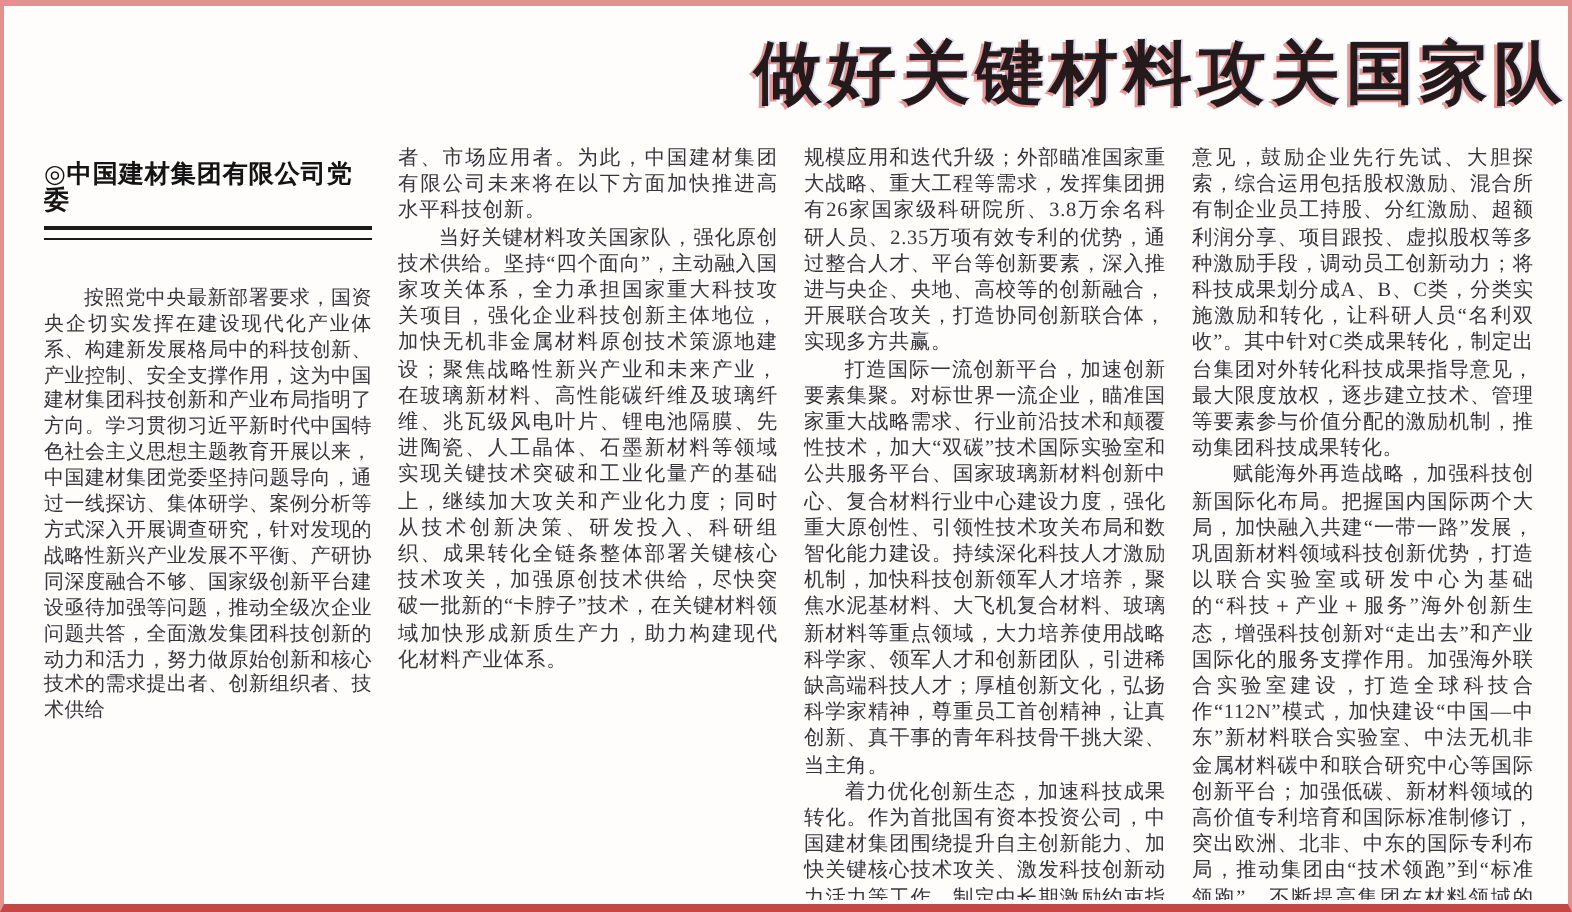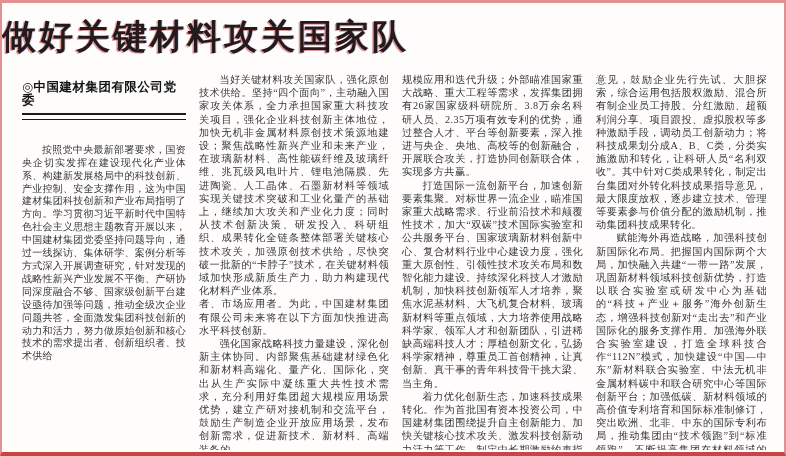--- a/index.html
+++ b/index.html
@@ -4,21 +4,21 @@
 <style>
   html,body{margin:0;padding:0;background:#ffffff;}
   body{width:786px;height:456px;position:relative;overflow:hidden;
        font-family:"Liberation Serif","DejaVu Serif",serif;}
   .page{position:absolute;inset:0;box-sizing:border-box;background:#fffdfc;
         border-top:3px solid var(--frame,#e29090);
         border-left:2px solid var(--frame,#e29090);
         border-right:2px solid var(--frame,#e29090);
         border-bottom:4px solid var(--frame-bottom,#c64646);
         overflow:hidden;}
-  .title{margin-top:11px;text-align:left;font-weight:bold;font-size:34px;
+  .title{margin-top:11px;text-align:right;font-weight:bold;font-size:34px;
          letter-spacing:3px;color:var(--title,#241a1c);
          text-shadow:-1.6px 1px 0 rgba(200,55,55,.5), 1px -0.5px 0 rgba(90,120,200,.25);
          font-family:"Liberation Serif","DejaVu Serif",serif;}
   .cols{position:absolute;left:20px;right:17px;top:70px;bottom:2px;
         display:flex;gap:13px;}
   .col{color:#35353a;font-size:10.2px;line-height:13.2px;letter-spacing:.4px;
        text-align:justify;overflow:hidden;}
   .col1{width:164px;font-size:10px;line-height:12.9px;letter-spacing:.2px;}
   .col2{width:190px;}
   .col3{width:181px;}
@@ -36,23 +36,22 @@
 
 <div class="page">
   <div class="title">做好关键材料攻关国家队</div>
   <div class="cols">
     <div class="col col1">
       <div class="byline">◎中国建材集团有限公司党委</div>
       <div class="byline-rule"></div>
         <p class="para indent">按照党中央最新部署要求，国资央企切实发挥在建设现代化产业体系、构建新发展格局中的科技创新、产业控制、安全支撑作用，这为中国建材集团科技创新和产业布局指明了方向。学习贯彻习近平新时代中国特色社会主义思想主题教育开展以来，中国建材集团党委坚持问题导向，通过一线探访、集体研学、案例分析等方式深入开展调查研究，针对发现的战略性新兴产业发展不平衡、产研协同深度融合不够、国家级创新平台建设亟待加强等问题，推动全级次企业问题共答，全面激发集团科技创新的动力和活力，努力做原始创新和核心技术的需求提出者、创新组织者、技术供给</p>
       </div>
     <div class="col col2">
+        <p class="para">者、市场应用者。为此，中国建材集团有限公司未来将在以下方面加快推进高水平科技创新。</p>
         <p class="para indent">当好关键材料攻关国家队，强化原创技术供给。坚持“四个面向”，主动融入国家攻关体系，全力承担国家重大科技攻关项目，强化企业科技创新主体地位，加快无机非金属材料原创技术策源地建设；聚焦战略性新兴产业和未来产业，在玻璃新材料、高性能碳纤维及玻璃纤维、兆瓦级风电叶片、锂电池隔膜、先进陶瓷、人工晶体、石墨新材料等领域实现关键技术突破和工业化量产的基础上，继续加大攻关和产业化力度；同时从技术创新决策、研发投入、科研组织、成果转化全链条整体部署关键核心技术攻关，加强原创技术供给，尽快突破一批新的“卡脖子”技术，在关键材料领域加快形成新质生产力，助力构建现代化材料产业体系。</p>
-        <p class="para">者、市场应用者。为此，中国建材集团有限公司未来将在以下方面加快推进高水平科技创新。</p>
-        <p class="para indent">强化国家战略科技力量建设，深化创新主体协同。内部聚焦基础建材绿色化和新材料高端化、量产化、国际化，突出从生产实际中凝练重大共性技术需求，充分利用好集团超大规模应用场景优势，建立产研对接机制和交流平台，鼓励生产制造企业开放应用场景，发布创新需求，促进新技术、新材料、高端装备的</p>
       </div>
     <div class="col col3">
         <p class="para">规模应用和迭代升级；外部瞄准国家重大战略、重大工程等需求，发挥集团拥有26家国家级科研院所、3.8万余名科研人员、2.35万项有效专利的优势，通过整合人才、平台等创新要素，深入推进与央企、央地、高校等的创新融合，开展联合攻关，打造协同创新联合体，实现多方共赢。</p>
         <p class="para indent">打造国际一流创新平台，加速创新要素集聚。对标世界一流企业，瞄准国家重大战略需求、行业前沿技术和颠覆性技术，加大“双碳”技术国际实验室和公共服务平台、国家玻璃新材料创新中心、复合材料行业中心建设力度，强化重大原创性、引领性技术攻关布局和数智化能力建设。持续深化科技人才激励机制，加快科技创新领军人才培养，聚焦水泥基材料、大飞机复合材料、玻璃新材料等重点领域，大力培养使用战略科学家、领军人才和创新团队，引进稀缺高端科技人才；厚植创新文化，弘扬科学家精神，尊重员工首创精神，让真创新、真干事的青年科技骨干挑大梁、当主角。</p>
         <p class="para indent">着力优化创新生态，加速科技成果转化。作为首批国有资本投资公司，中国建材集团围绕提升自主创新能力、加快关键核心技术攻关、激发科技创新动力活力等工作，制定中长期激励约束指导</p>
       </div>
     <div class="col col4">
         <p class="para">意见，鼓励企业先行先试、大胆探索，综合运用包括股权激励、混合所有制企业员工持股、分红激励、超额利润分享、项目跟投、虚拟股权等多种激励手段，调动员工创新动力；将科技成果划分成A、B、C类，分类实施激励和转化，让科研人员“名利双收”。其中针对C类成果转化，制定出台集团对外转化科技成果指导意见，最大限度放权，逐步建立技术、管理等要素参与价值分配的激励机制，推动集团科技成果转化。</p>
         <p class="para indent">赋能海外再造战略，加强科技创新国际化布局。把握国内国际两个大局，加快融入共建“一带一路”发展，巩固新材料领域科技创新优势，打造以联合实验室或研发中心为基础的“科技＋产业＋服务”海外创新生态，增强科技创新对“走出去”和产业国际化的服务支撑作用。加强海外联合实验室建设，打造全球科技合作“112N”模式，加快建设“中国—中东”新材料联合实验室、中法无机非金属材料碳中和联合研究中心等国际创新平台；加强低碳、新材料领域的高价值专利培育和国际标准制修订，突出欧洲、北非、中东的国际专利布局，推动集团由“技术领跑”到“标准领跑”，不断提高集团在材料领域的全球话语权和市场影响力。</p>
       </div>

